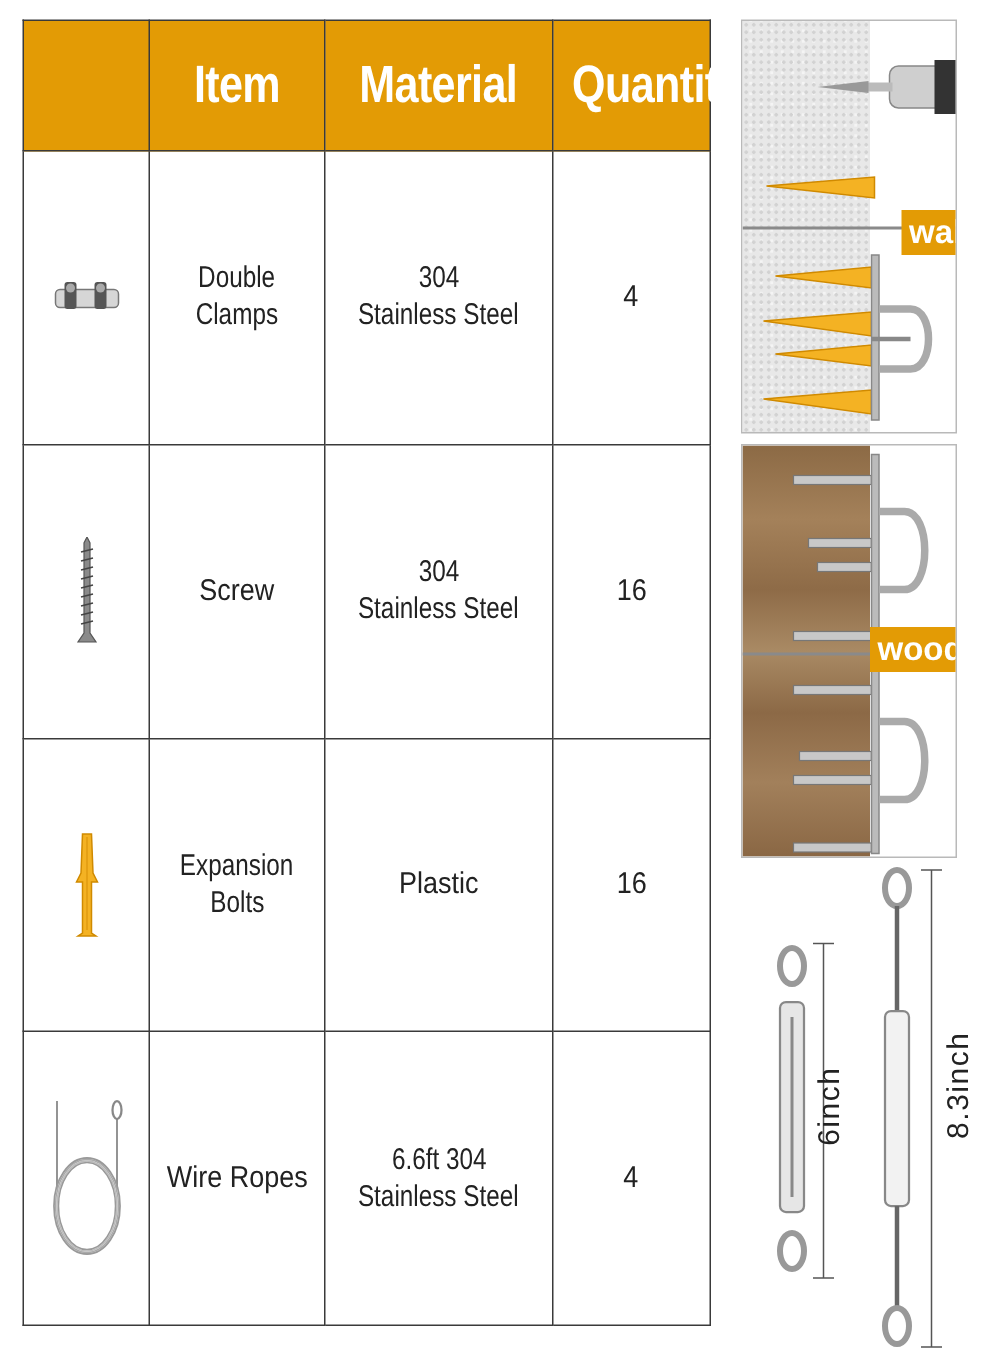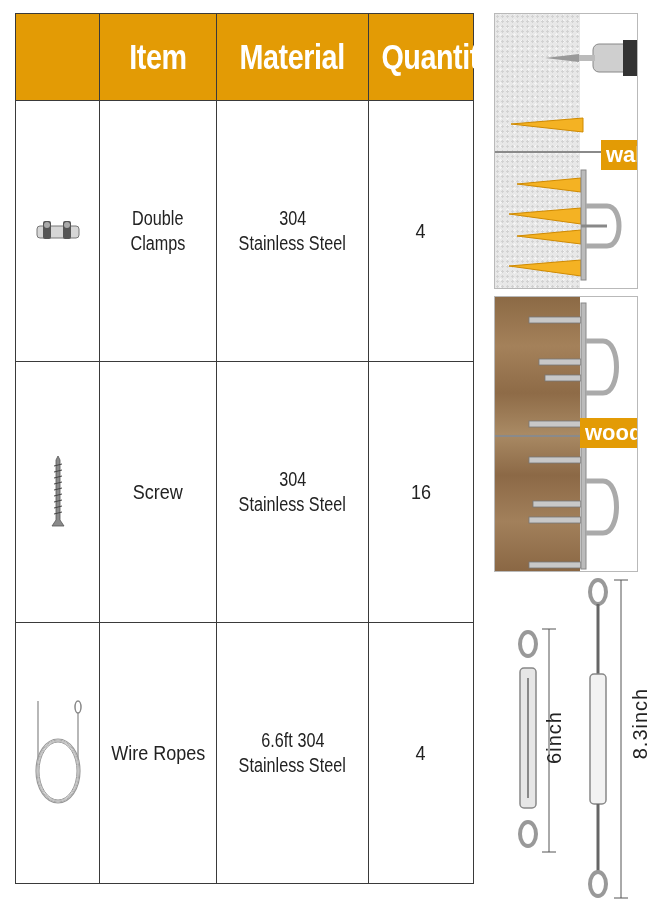--- a/index.html
+++ b/index.html
@@ -101,20 +101,31 @@
               <line x1="3" y1="52" x2="11" y2="50"></line>
             <line x1="3" y1="58" x2="11" y2="56"></line>
           </g>
         </svg>
       </td>
       <td class="item"><span>Screw</span></td>
       <td class="mat"><span><span class="mat-line">304</span><span class="mat-line">Stainless Steel</span></span></td>
       <td class="qty"><span>16</span></td>
     </tr>
 
+    <tr>
+      <td class="icon-cell">
+        <svg width="16" height="72" viewBox="0 0 16 72">
+          <path d="M5 2 L11 2 L12 28 L15 34 L11 34 L11 68 L14 70 L2 70 L5 68 L5 34 L1 34 L4 28 Z" fill="#f4b223" stroke="#d08a00" stroke-width="1"></path>
+          <line x1="8" y1="4" x2="8" y2="66" stroke="#e09a10" stroke-width="1"></line>
+        </svg>
+      </td>
+      <td class="item"><span><span class="mat-line">Expansion</span><span class="mat-line">Bolts</span></span></td>
+      <td class="mat"><span>Plastic</span></td>
+      <td class="qty"><span>16</span></td>
+    </tr>
 
     <tr>
       <td class="icon-cell">
         <svg width="64" height="108" viewBox="0 0 64 108">
           <line x1="12" y1="2" x2="12" y2="60" stroke="#888" stroke-width="1.2"></line>
           <line x1="52" y1="14" x2="52" y2="60" stroke="#888" stroke-width="1.2"></line>
           <ellipse cx="52" cy="8" rx="3" ry="6" fill="none" stroke="#888" stroke-width="1.5"></ellipse>
           <ellipse cx="32" cy="72" rx="22" ry="32" fill="none" stroke="#999" stroke-width="1.2"></ellipse>
           <ellipse cx="32" cy="72" rx="21" ry="31" fill="none" stroke="#aaa" stroke-width="1"></ellipse>
           <ellipse cx="32" cy="72" rx="20" ry="30" fill="none" stroke="#bbb" stroke-width="1"></ellipse>

